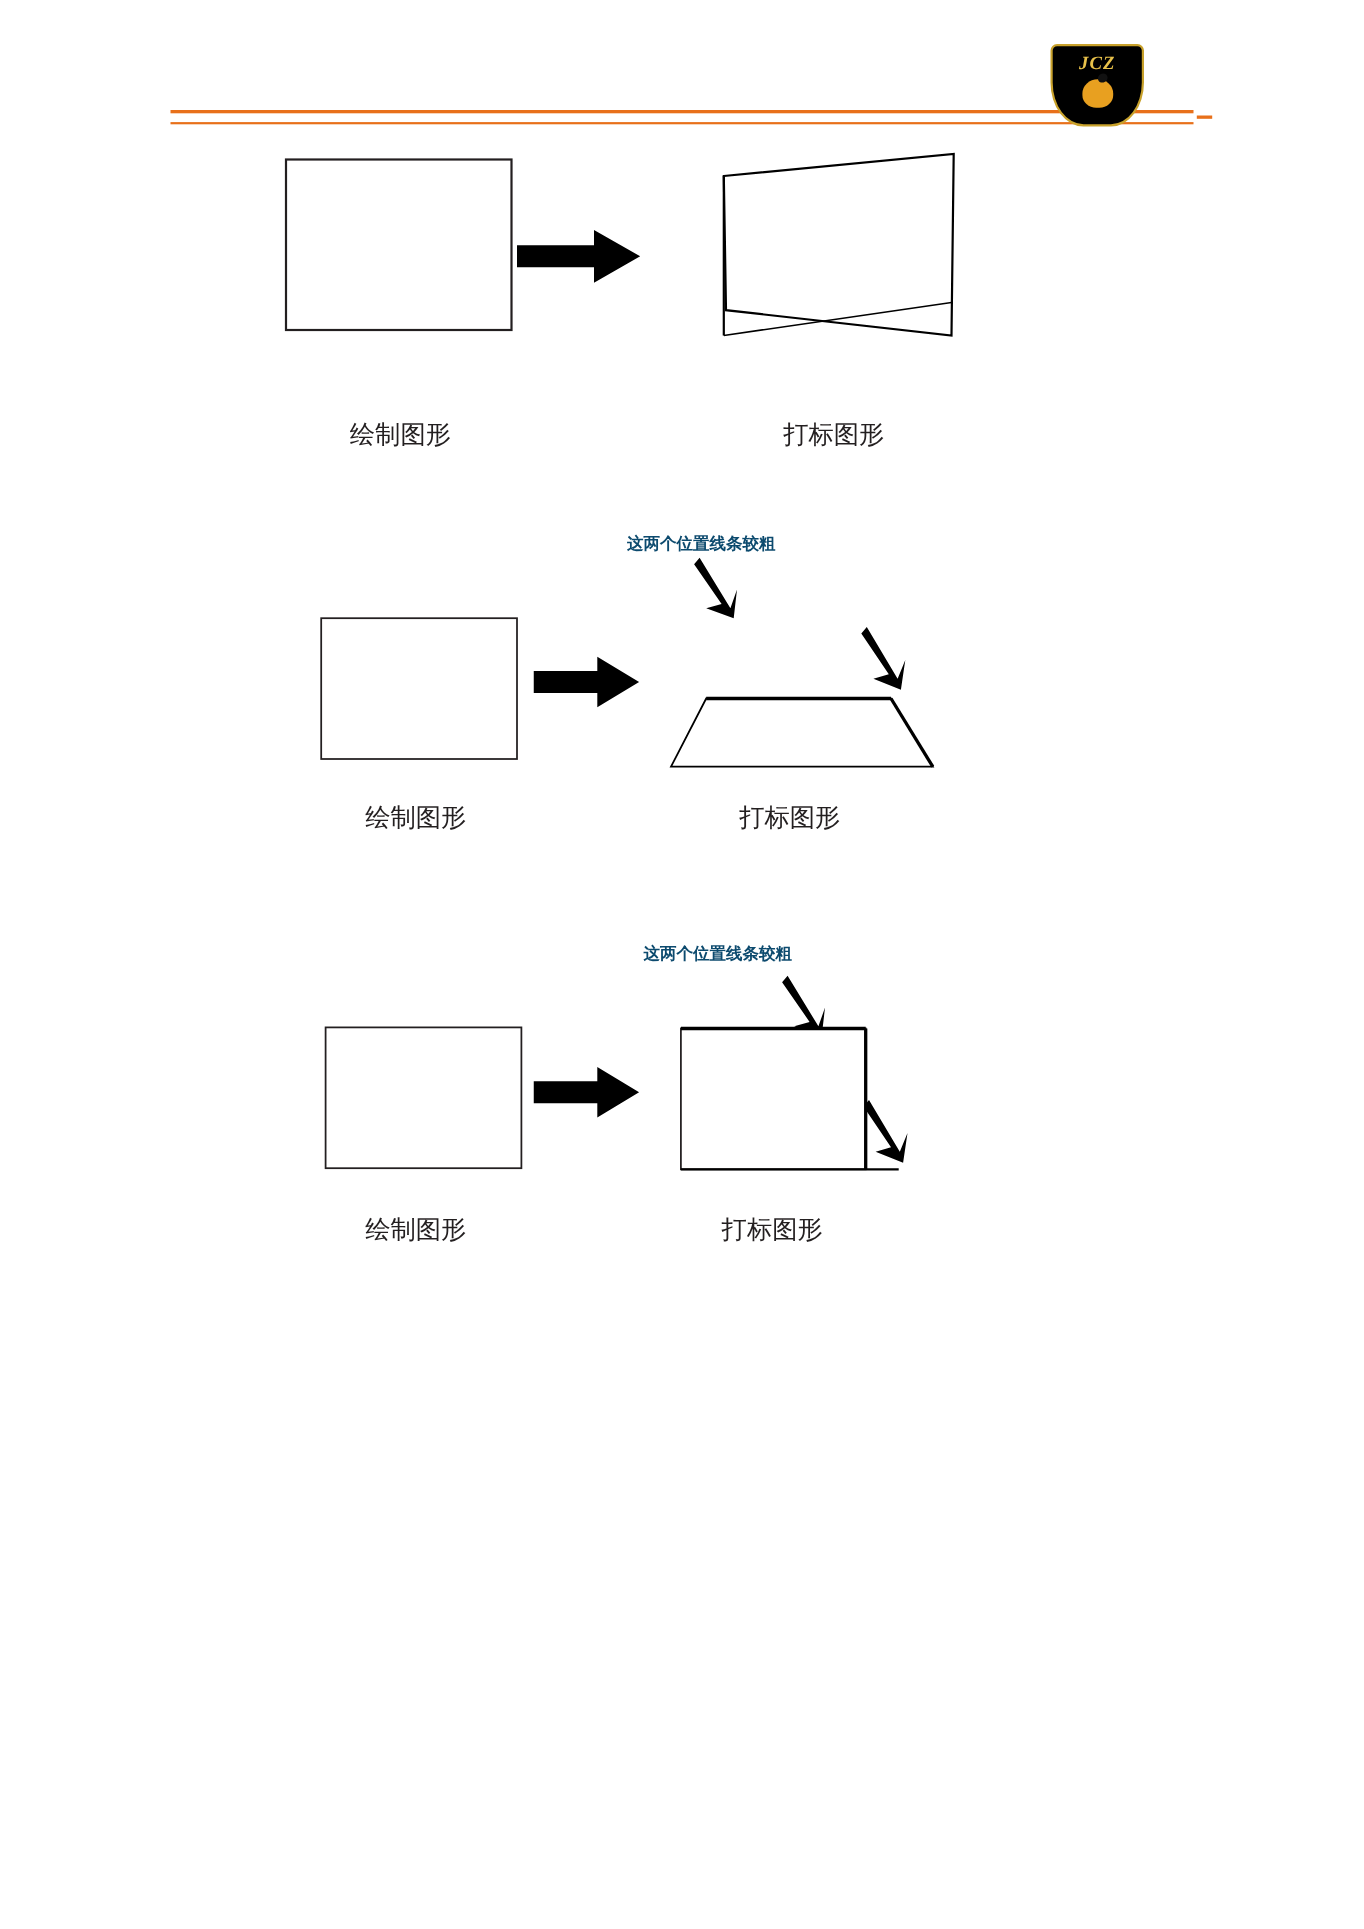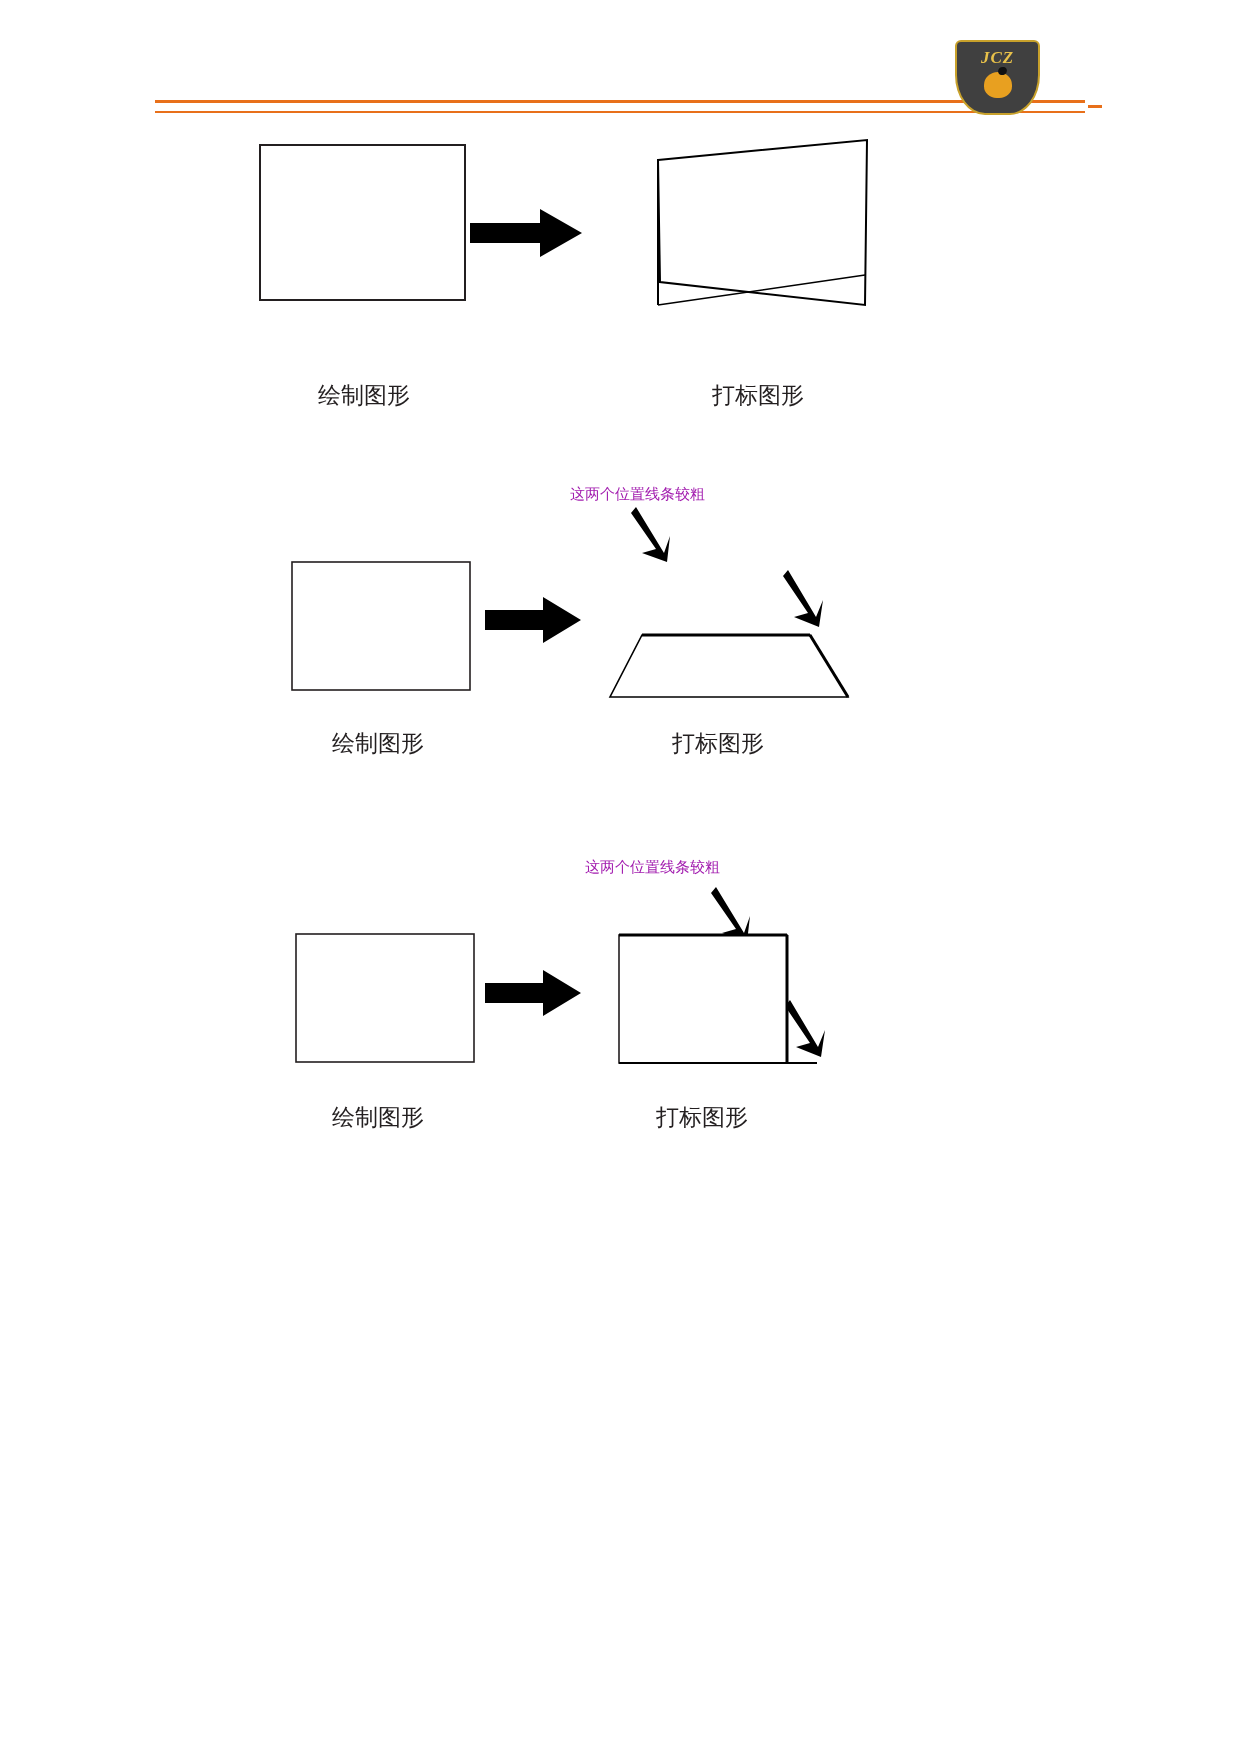--- a/index.html
+++ b/index.html
@@ -45,21 +45,21 @@
     width: 14px;
     height: 3px;
     background: #E8701A;
   }
   .logo {
     position: absolute;
     left: 955px;
     top: 40px;
     width: 85px;
     height: 75px;
-    background: #404040;
+    background: #000000;
     border-radius: 6px 6px 30px 30px / 6px 6px 40px 40px;
     border: 2px solid #C8A12B;
     box-sizing: border-box;
   }
   .logo-text {
     position: absolute;
     top: 6px;
     left: 0;
     width: 100%;
     text-align: center;
@@ -106,22 +106,22 @@
     position: absolute;
     font-family: "DejaVu Sans", "Liberation Sans", sans-serif;
     font-size: 23px;
     color: #231f20;
     white-space: nowrap;
   }
   .annot {
     position: absolute;
     font-family: "DejaVu Sans", "Liberation Sans", sans-serif;
     font-size: 15px;
-    font-weight: normal;
-    color: #a21caf;
+    font-weight: bold;
+    color: #0c4a6e;
     white-space: nowrap;
   }
   svg { display: block; }
   .svg-abs { position: absolute; }
 </style>
 </head>
 <body>
 
 <div class="header">
   <div class="header-rule top"></div>

